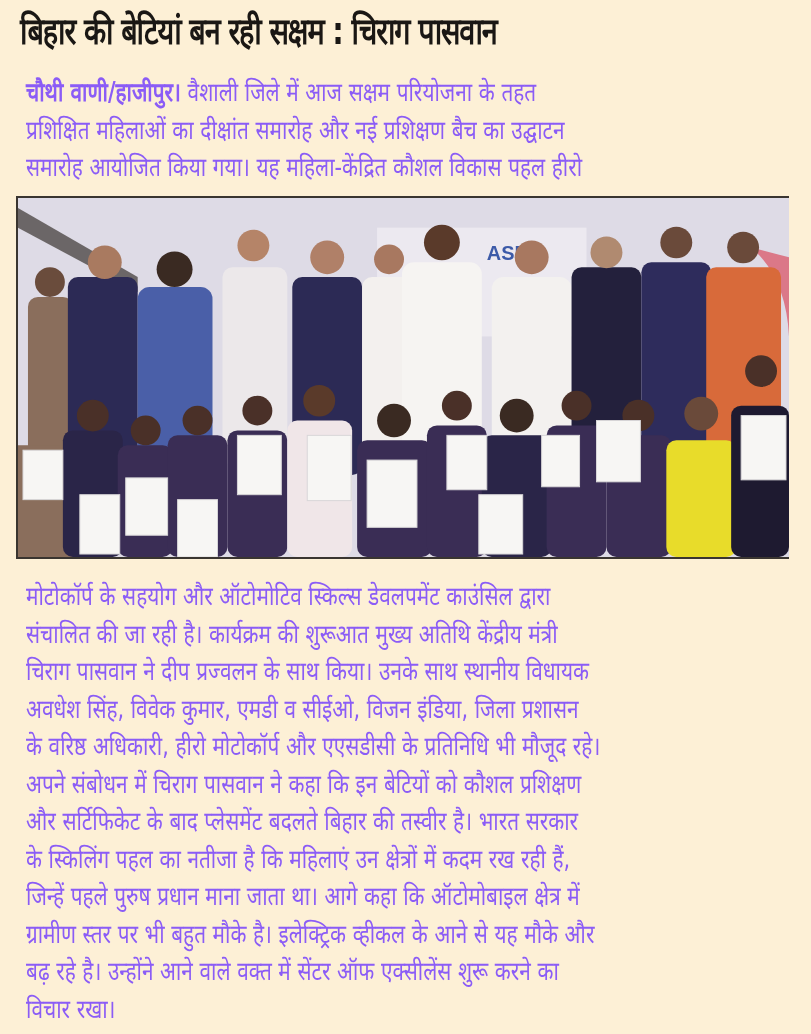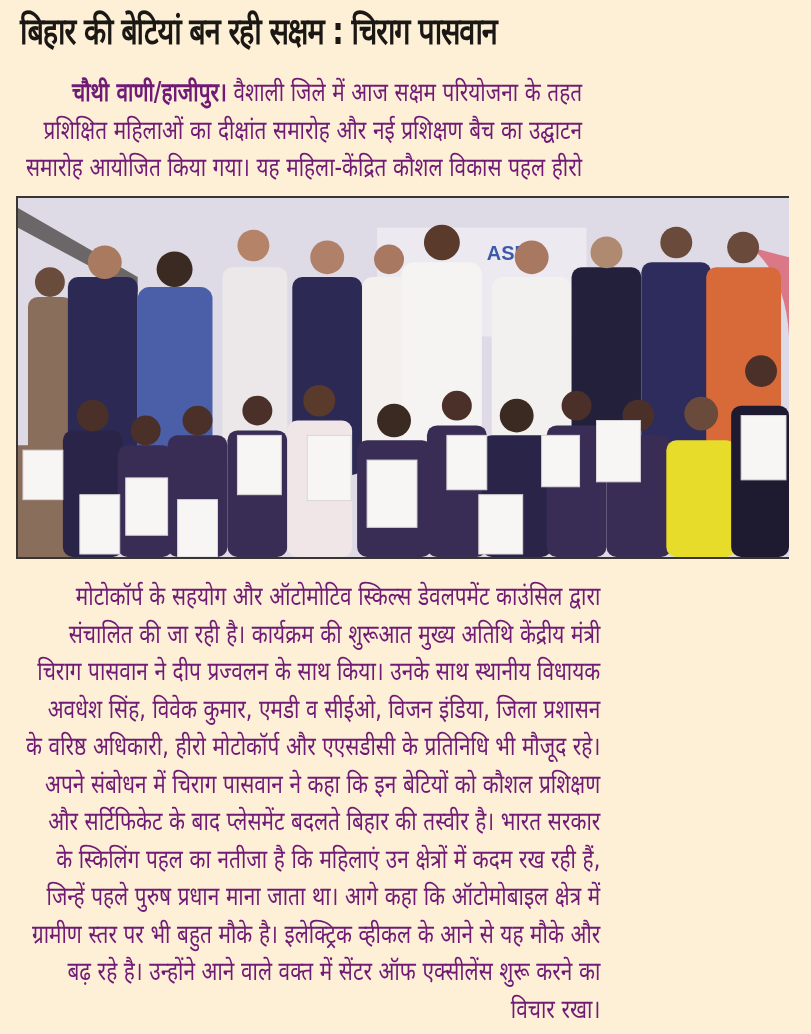--- a/index.html
+++ b/index.html
@@ -27,22 +27,21 @@
       white-space: nowrap;
       transform: scaleX(0.78);
       transform-origin: left top;
       color: #1a1714;
     }
     .para {
       position: absolute;
       left: 26px;
       font-size: 26px;
       line-height: 37.5px;
-      color: #701a75;
-      text-align: right;
+      color: #8b5cf6;
     }
     .line {
       display: block;
       white-space: nowrap;
       transform: scaleX(0.80);
       transform-origin: left center;
       height: 37.5px;
     }
     .dateline {
       font-weight: bold;

